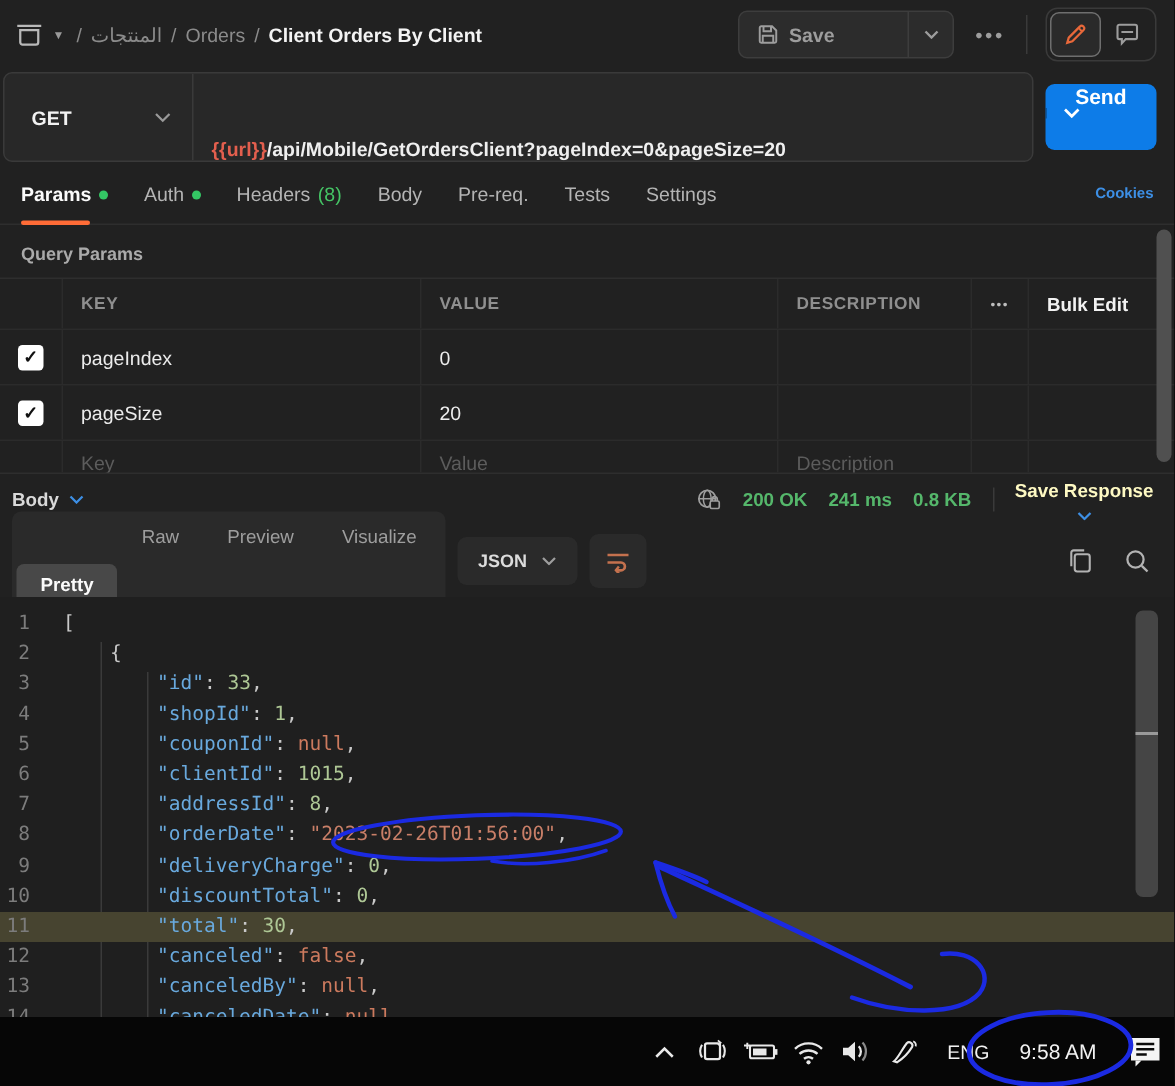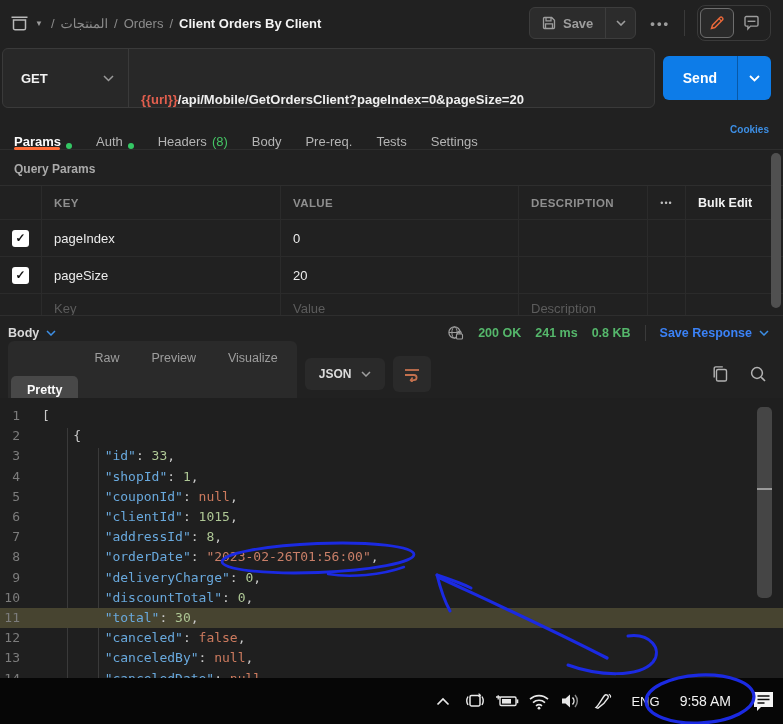--- a/index.html
+++ b/index.html
@@ -10,45 +10,45 @@
     background:#212121; overflow:hidden; color:#e8e8e8;
   }
 
   
   .topbar { height:46px; display:flex; align-items:center; justify-content:space-between; padding:0 12px 0 10px; }
   .crumb-wrap { display:flex; align-items:center; gap:6px; font-size:13px; }
   .crumb-sep, .crumb-seg { color:#8b8b8b; }
   .crumb-seg.current { color:#f4f4f4; font-weight:bold; }
   .collection-caret { color:#9a9a9a; font-size:8px; margin-right:2px; }
   .top-actions { display:flex; align-items:center; gap:12px; }
-  .save-btn { display:flex; align-items:center; height:32px; background:#2c2c2c; border:1px solid #3d3d3d; border-radius:6px; overflow:hidden; }
+  .save-btn { display:flex; align-items:center; height:32px; background:#2c2c2c; border:1px solid #3d3d3d; border-radius:6px; overflow:hidden;gap:37px; }
   .save-main { display:flex; align-items:center; gap:7px; padding:0 12px; color:#9d9d9d; font-size:13px; font-weight:bold; }
   .save-caret { width:30px; height:100%; display:flex; align-items:center; justify-content:center; border-left:1px solid #3d3d3d; color:#9d9d9d; }
   .more-dots { color:#9d9d9d; font-size:13px; letter-spacing:2px; font-weight:bold; padding:0 2px; cursor:default; }
   .vdivider { width:1px; height:26px; background:#3a3a3a; }
   .edit-group { display:flex; align-items:center; border:1px solid #3a3a3a; border-radius:8px; padding:2px; }
   .edit-cell { width:34px; height:30px; display:flex; align-items:center; justify-content:center; }
   .edit-cell.pencil { border:1px solid #6e6e6e; border-radius:6px; background:#2a2a2a; }
 
   
   .req-row { display:flex; align-items:center; gap:8px; padding:10px 12px 10px 2px; height:64px; }
   .url-group { flex:1; display:flex; height:60px; background:#282828; border:1px solid #3a3a3a; border-radius:6px; overflow:hidden; }
   .method-box { width:126px; display:flex; align-items:center; justify-content:space-between; padding:0 14px 0 18px; border-right:1px solid #3a3a3a; }
   .method-label { font-size:13px; font-weight:bold; color:#f2f2f2; }
   .chev { color:#9a9a9a; font-size:10px; }
   .url-input { flex:1; display:flex; align-items:flex-end; padding:0 12px; font-size:13px; white-space:nowrap; overflow:hidden; }
   .url-var { color:#e35f4e; font-weight:bold; }
   .url-path { color:#efefef; font-weight:bold; }
-  .send-btn { display:flex; height:44px; border-radius:6px; overflow:hidden; background:#0d7ce8; }
+  .send-btn { display:flex; height:44px; border-radius:6px; overflow:hidden; background:#0d7ce8;flex-direction:column; }
   .send-main { display:flex; align-items:center; padding:0 20px; color:#fff; font-size:14px; font-weight:bold; }
   .send-caret { width:34px; display:flex; align-items:center; justify-content:center; border-left:1px solid rgba(0,0,0,.28); color:#fff; font-size:10px; }
 
   
   .tabs-row { height:40px; display:flex; align-items:center; padding:0 14px; gap:24px; border-bottom:1px solid #2e2e2e; position:relative; }
-  .tab { position:relative; height:100%; display:flex; align-items:flex-end; gap:5px; font-size:13px; color:#b4b4b4; cursor:default; }
+  .tab { position:relative; height:100%; display:flex; align-items:center; gap:5px; font-size:13px; color:#b4b4b4; cursor:default; }
   .tab .dot { width:6px; height:6px; border-radius:50%; background:#34c764; }
   .tab.active { color:#fbfbfb; font-weight:bold; }
   .tab.active::after { content:""; position:absolute; left:0; bottom:-1px; height:3px; width:calc(100% - 12px); background:#ff6c37; border-radius:2px; }
   .hdr-count { color:#45c465; }
   .cookies-link { margin-left:auto; color:#3d8fe5; font-size:10px; font-weight:bold; }
 
   
   .qp-title { padding:12px 14px 9px; font-size:12px; font-weight:bold; color:#aaaaaa; }
   .ptable { border-top:1px solid #2e2e2e; border-bottom:1px solid #2e2e2e; }
   .prow { display:grid; grid-template-columns:42px 239px 238px 129px 38px 1fr; align-items:center; }
@@ -63,21 +63,21 @@
   .prow.ghost > div { align-items:flex-start; padding-top:7px; }
   .cb-cell { justify-content:center !important; }
   .checkbox { width:17px; height:17px; background:#fff; border-radius:3px; display:flex; align-items:center; justify-content:center; color:#111; font-size:12px; font-weight:bold; line-height:1; }
 
   
   .resp-head { height:34px; display:flex; align-items:center; padding:0 14px 0 8px; }
   .resp-body-dd { display:flex; align-items:center; gap:7px; font-size:12.5px; font-weight:bold; color:#d9d9d9; }
   .resp-body-dd .chev { color:#3d8fe5; }
   .resp-meta { margin-left:auto; display:flex; align-items:center; gap:14px; }
   .stat { color:#55b76b; font-size:12.5px; font-weight:bold; }
-  .save-resp { display:flex; align-items:center; gap:7px; color:#3b82f6; font-size:12.5px; font-weight:bold; }
+  .save-resp { display:flex; align-items:center; gap:7px; color:#fef9c3; font-size:12.5px; font-weight:bold;flex-direction:column; }
   .save-resp .chev { color:#3d8fe5; }
 
   
   .resp-toolbar { height:48px; display:flex; align-items:center; padding:0 16px 0 8px; gap:8px; }
   .seg-ctl { display:flex; background:#2a2a2a; border-radius:6px; padding:3px; }
   .seg { padding:7px 16px; font-size:12.5px; color:#9e9e9e; border-radius:5px; cursor:default; }
   .seg.active { background:#484848; color:#fbfbfb; font-weight:bold;margin-top:32px; }
   .json-dd { display:flex; align-items:center; gap:10px; background:#2a2a2a; border-radius:6px; padding:9px 14px; font-size:12px; font-weight:bold; color:#dcdcdc; }
   .wrap-btn { width:38px; height:36px; background:#2a2a2a; border-radius:6px; display:flex; align-items:center; justify-content:center; }
   .tb-right { margin-left:auto; display:flex; align-items:center; gap:20px; }

